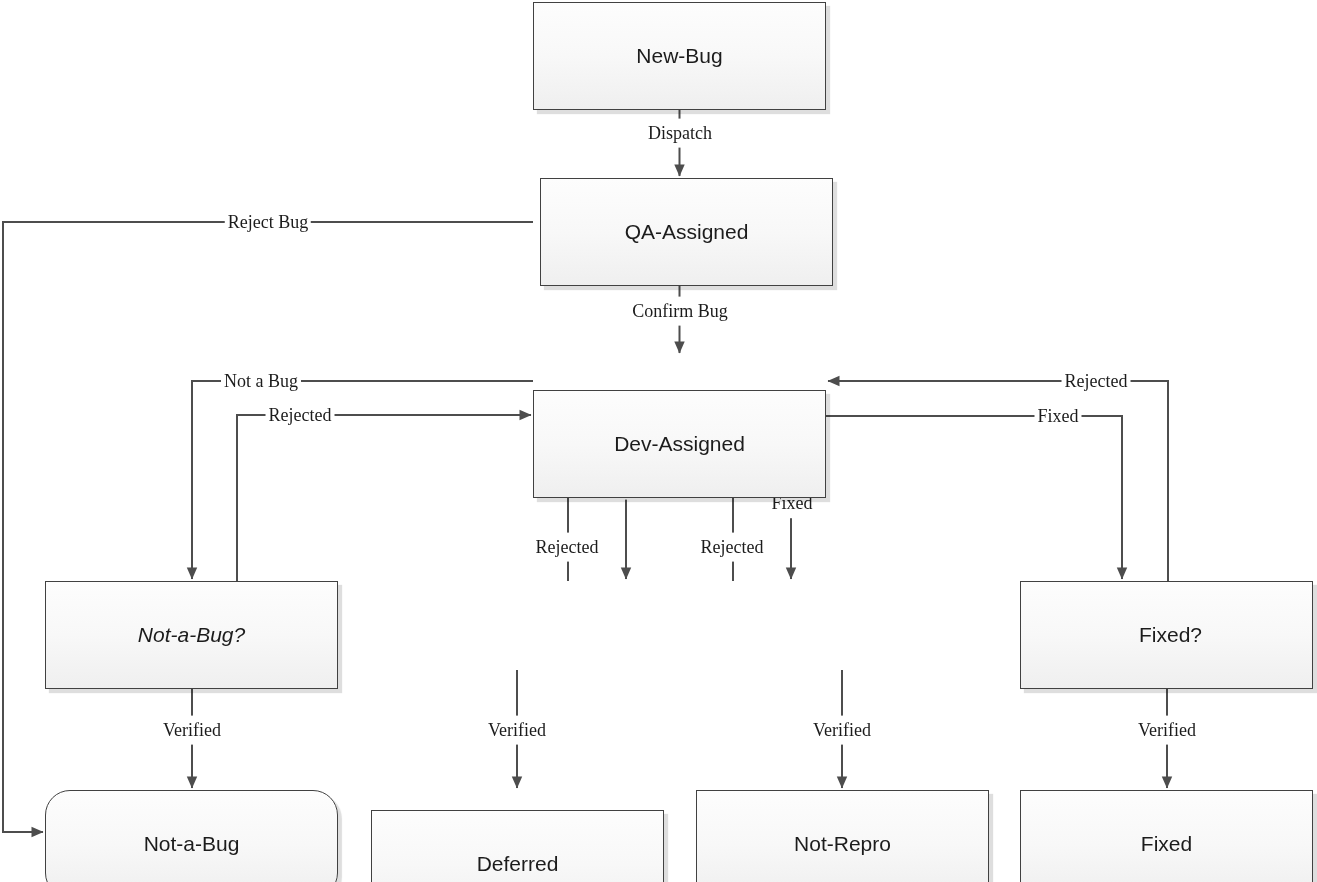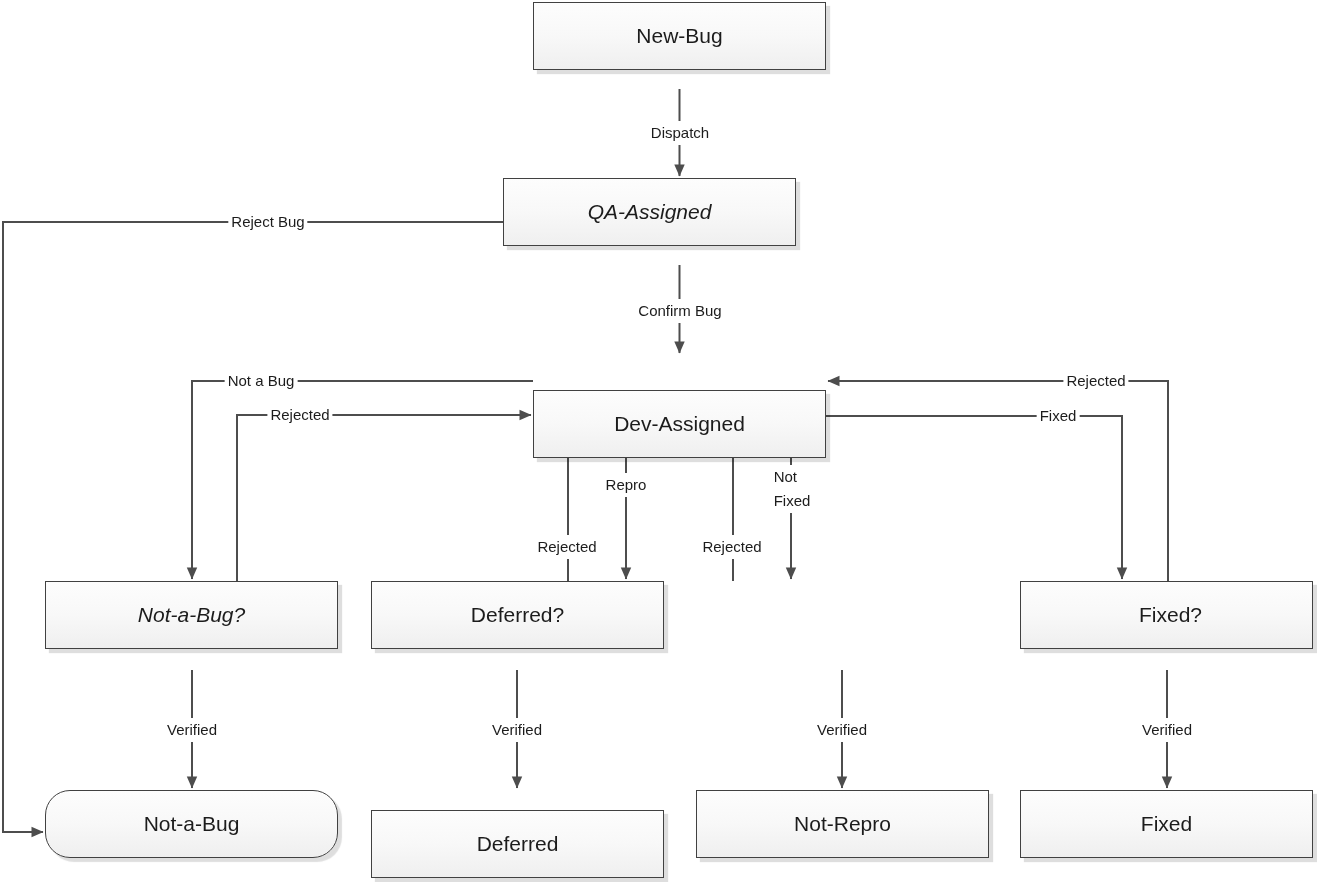--- a/index.html
+++ b/index.html
@@ -24,41 +24,42 @@
   }
   .edge {
     fill: none;
     stroke: #4d4d4d;
     stroke-width: 2;
   }
   .node {
     position: absolute;
     box-sizing: border-box;
     width: 293px;
-    height: 68px;
+    height: 108px;
     border: 1.5px solid #414141;
     background: linear-gradient(180deg, #fdfdfd 0%, #f8f8f8 50%, #efefef 100%);
     box-shadow: 4px 4px 1px rgba(0,0,0,0.13);
     display: flex;
     align-items: center;
     justify-content: center;
     font-size: 21px;
     color: #1c1c1c;
     white-space: nowrap;
   }
   .edge-label {
     position: absolute;
     transform: translate(-50%, -50%);
     background: #ffffff;
     padding: 0 3px;
-    font-size: 15px;
+    font-size: 18px;
     line-height: 1.6;
     color: #1c1c1c;
     white-space: nowrap;
     text-align: left;
+    font-family: Liberation Serif, serif;
   }
   .edge-label .line { display: block; }
 </style>
 </head>
 <body>
 
 <div class="canvas">
 
   <svg class="connectors" viewBox="0 0 1317 882" xmlns="http://www.w3.org/2000/svg">
     <defs>
@@ -96,23 +97,22 @@
   </div>
   <div class="edge-label" style="left:732px;  top:547px;">Rejected</div>
   <div class="edge-label" style="left:1058px; top:416px;">Fixed</div>
   <div class="edge-label" style="left:1096px; top:381px;">Rejected</div>
   <div class="edge-label" style="left:192px;  top:730px;">Verified</div>
   <div class="edge-label" style="left:517px;  top:730px;">Verified</div>
   <div class="edge-label" style="left:842px;  top:730px;">Verified</div>
   <div class="edge-label" style="left:1167px; top:730px;">Verified</div>
 
   <div class="node" style="left:533px;  top:2px;">New-Bug</div>
-  <div class="node" style="left:503px;  top:178px;font-style:italic;">QA-Assigned</div>
+  <div class="node" style="left:540px;  top:178px;">QA-Assigned</div>
   <div class="node" style="left:533px;  top:355px;margin-top:35px;">Dev-Assigned</div>
   <div class="node" style="left:45px;   top:581px;font-style:italic;">Not-a-Bug?</div>
-  <div class="node" style="left:371px;  top:581px;">Deferred?</div>
   <div class="node" style="left:1020px; top:581px;padding-left:8px;">Fixed?</div>
   <div class="node" style="left:45px;   top:790px;border-radius:25px;">Not-a-Bug</div>
   <div class="node" style="left:371px;  top:810px;">Deferred</div>
   <div class="node" style="left:696px;  top:790px;">Not-Repro</div>
   <div class="node" style="left:1020px; top:790px;">Fixed</div>
 
 </div>
 
 </body></html>

